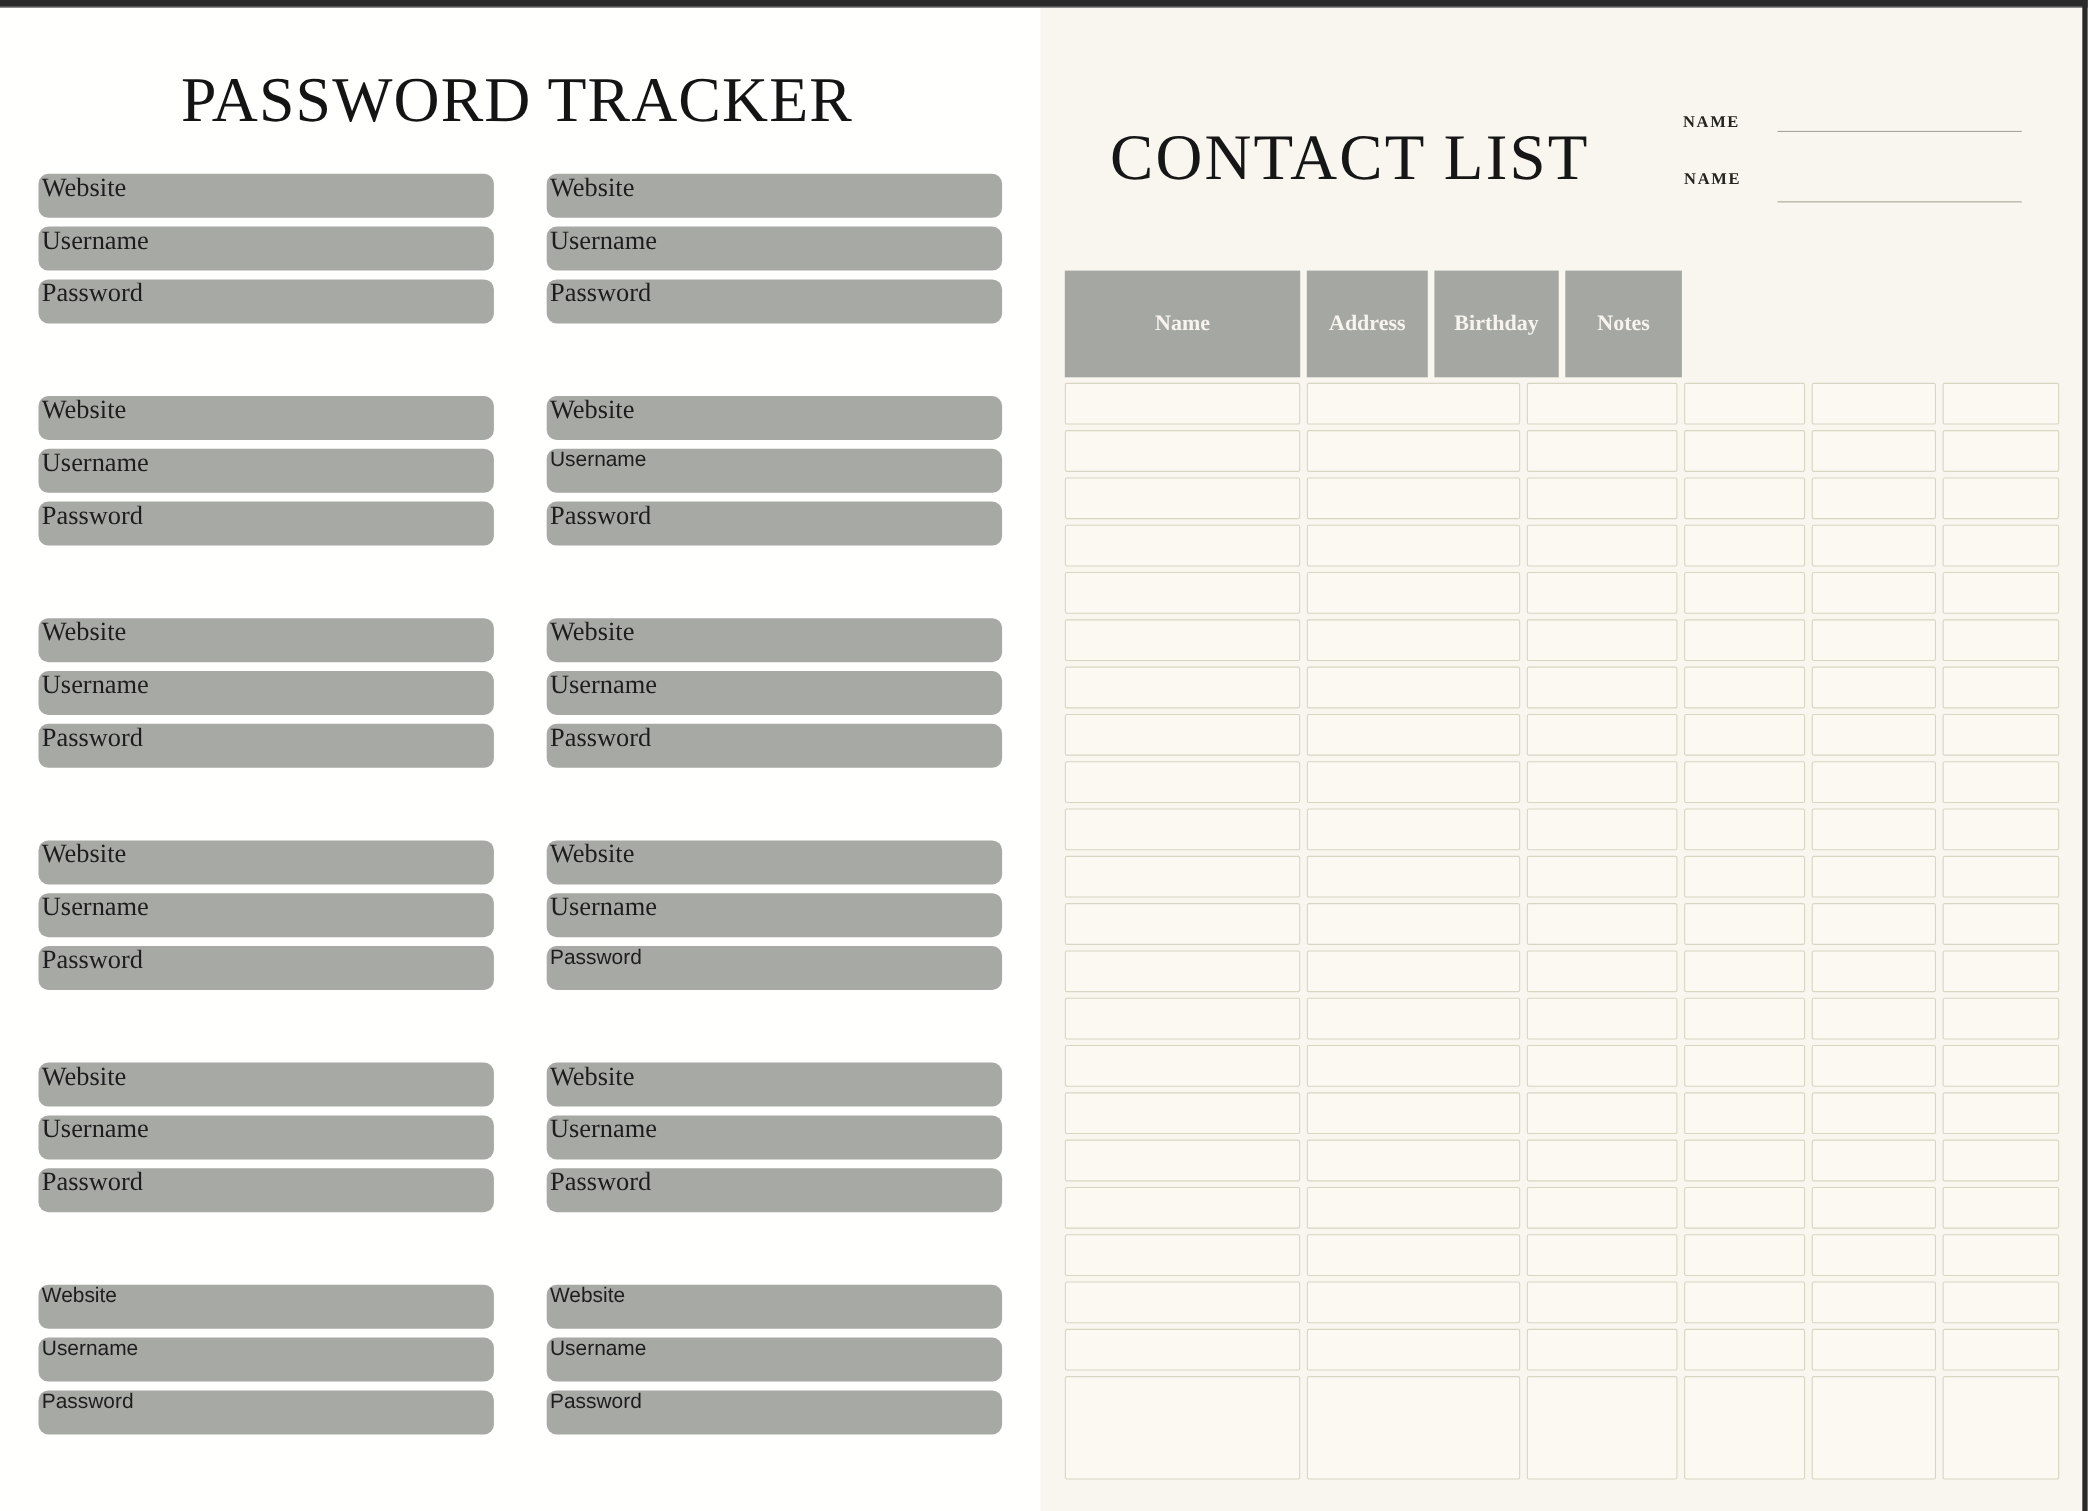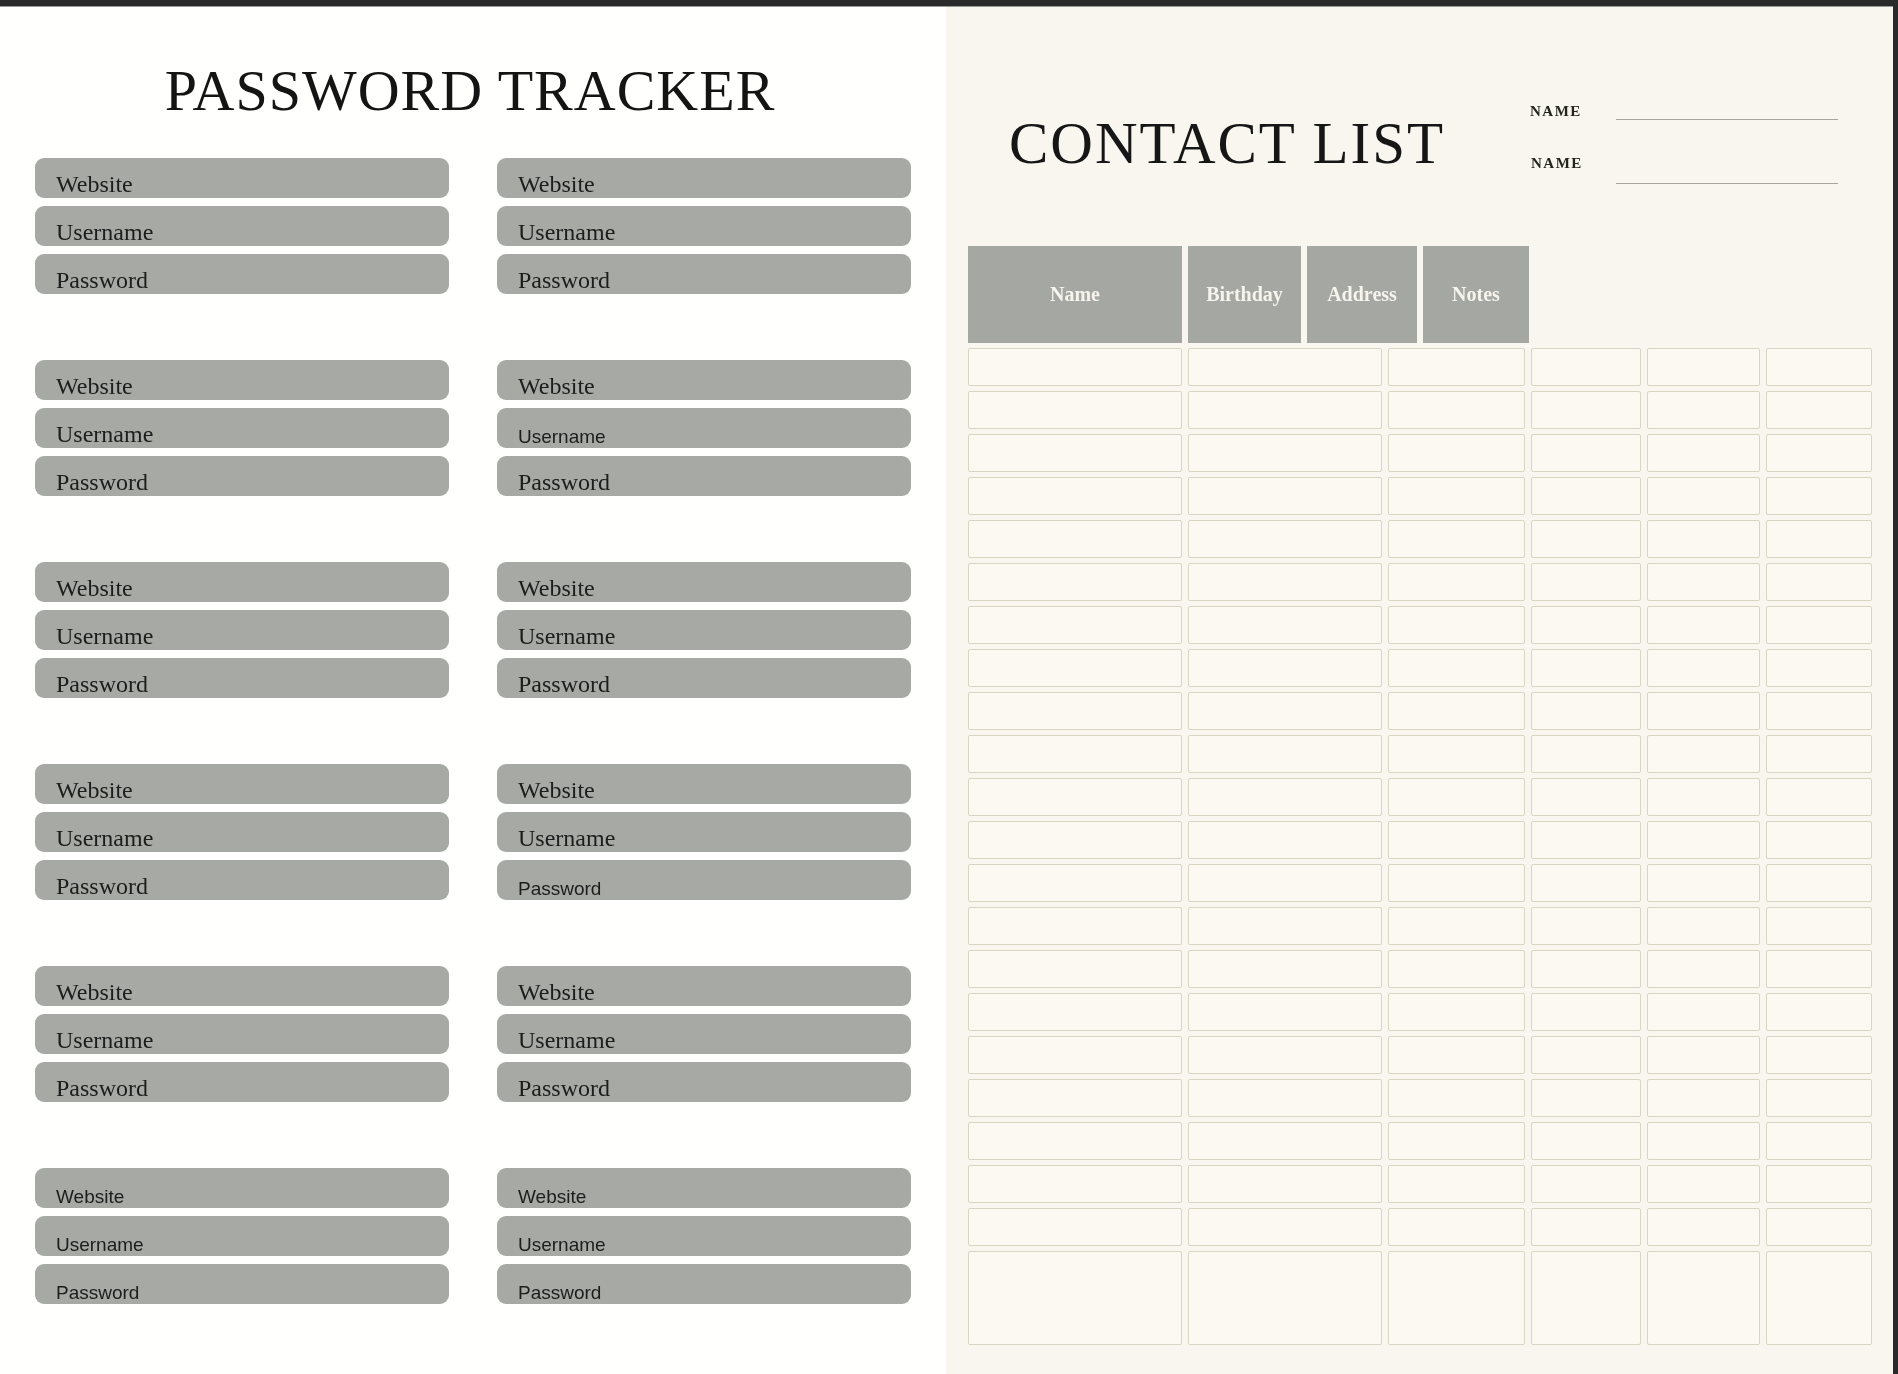--- a/index.html
+++ b/index.html
@@ -19,21 +19,21 @@
 
   
   .pt-title{
     position:absolute;top:52px;left:0;width:100%;margin:0;text-align:center;
     font-size:58px;font-weight:500;letter-spacing:1px;color:#141414;line-height:1.1;
     font-family:"Liberation Serif","DejaVu Serif",serif;
   }
   .field-group{position:absolute;width:414px;}
   .field-bar{
     height:40px;margin-bottom:8px;background:#a7a9a4;border-radius:9px;
-    display:flex;align-items:flex-end;padding-left:21px;box-sizing:border-box;
+    display:flex;align-items:flex-start;padding-left:3px;box-sizing:border-box;
   }
   .field-label{color:#1d1d1d;}
   .field-label.serif{font-family:"Liberation Serif","DejaVu Serif",serif;font-size:24px;}
   .field-label.sans{font-family:"Liberation Sans","DejaVu Sans",sans-serif;font-size:19px;}
 
   
   .cl-title{
     position:absolute;top:104px;left:63px;margin:0;
     font-size:59px;font-weight:500;letter-spacing:2px;color:#161616;line-height:1.1;
     font-family:"Liberation Serif","DejaVu Serif",serif;
@@ -211,22 +211,22 @@
     <h1 class="cl-title">CONTACT LIST</h1>
 
     <span class="meta-label name">NAME</span>
     <span class="meta-line name"></span>
     <span class="meta-label date">NAME</span>
     <span class="meta-line date"></span>
 
     <div class="contact-table" id="contact-table">
         <div class="t-row">
           <div class="t-head-cell" style="width: 214px;">Name</div>
+          <div class="t-head-cell" style="width: 110px;">Address</div>
           <div class="t-head-cell" style="width: 113px;">Birthday</div>
-          <div class="t-head-cell" style="width: 110px;">Address</div>
           <div class="t-head-cell" style="width: 106px;">Notes</div>
         </div>
         <div class="t-row">
           <div class="t-cell" style="width: 214px;"></div>
           <div class="t-cell" style="width: 194px;"></div>
           <div class="t-cell" style="width: 137px;"></div>
           <div class="t-cell" style="width: 110px;"></div>
           <div class="t-cell" style="width: 113px;"></div>
           <div class="t-cell" style="width: 106px;"></div>
         </div>

